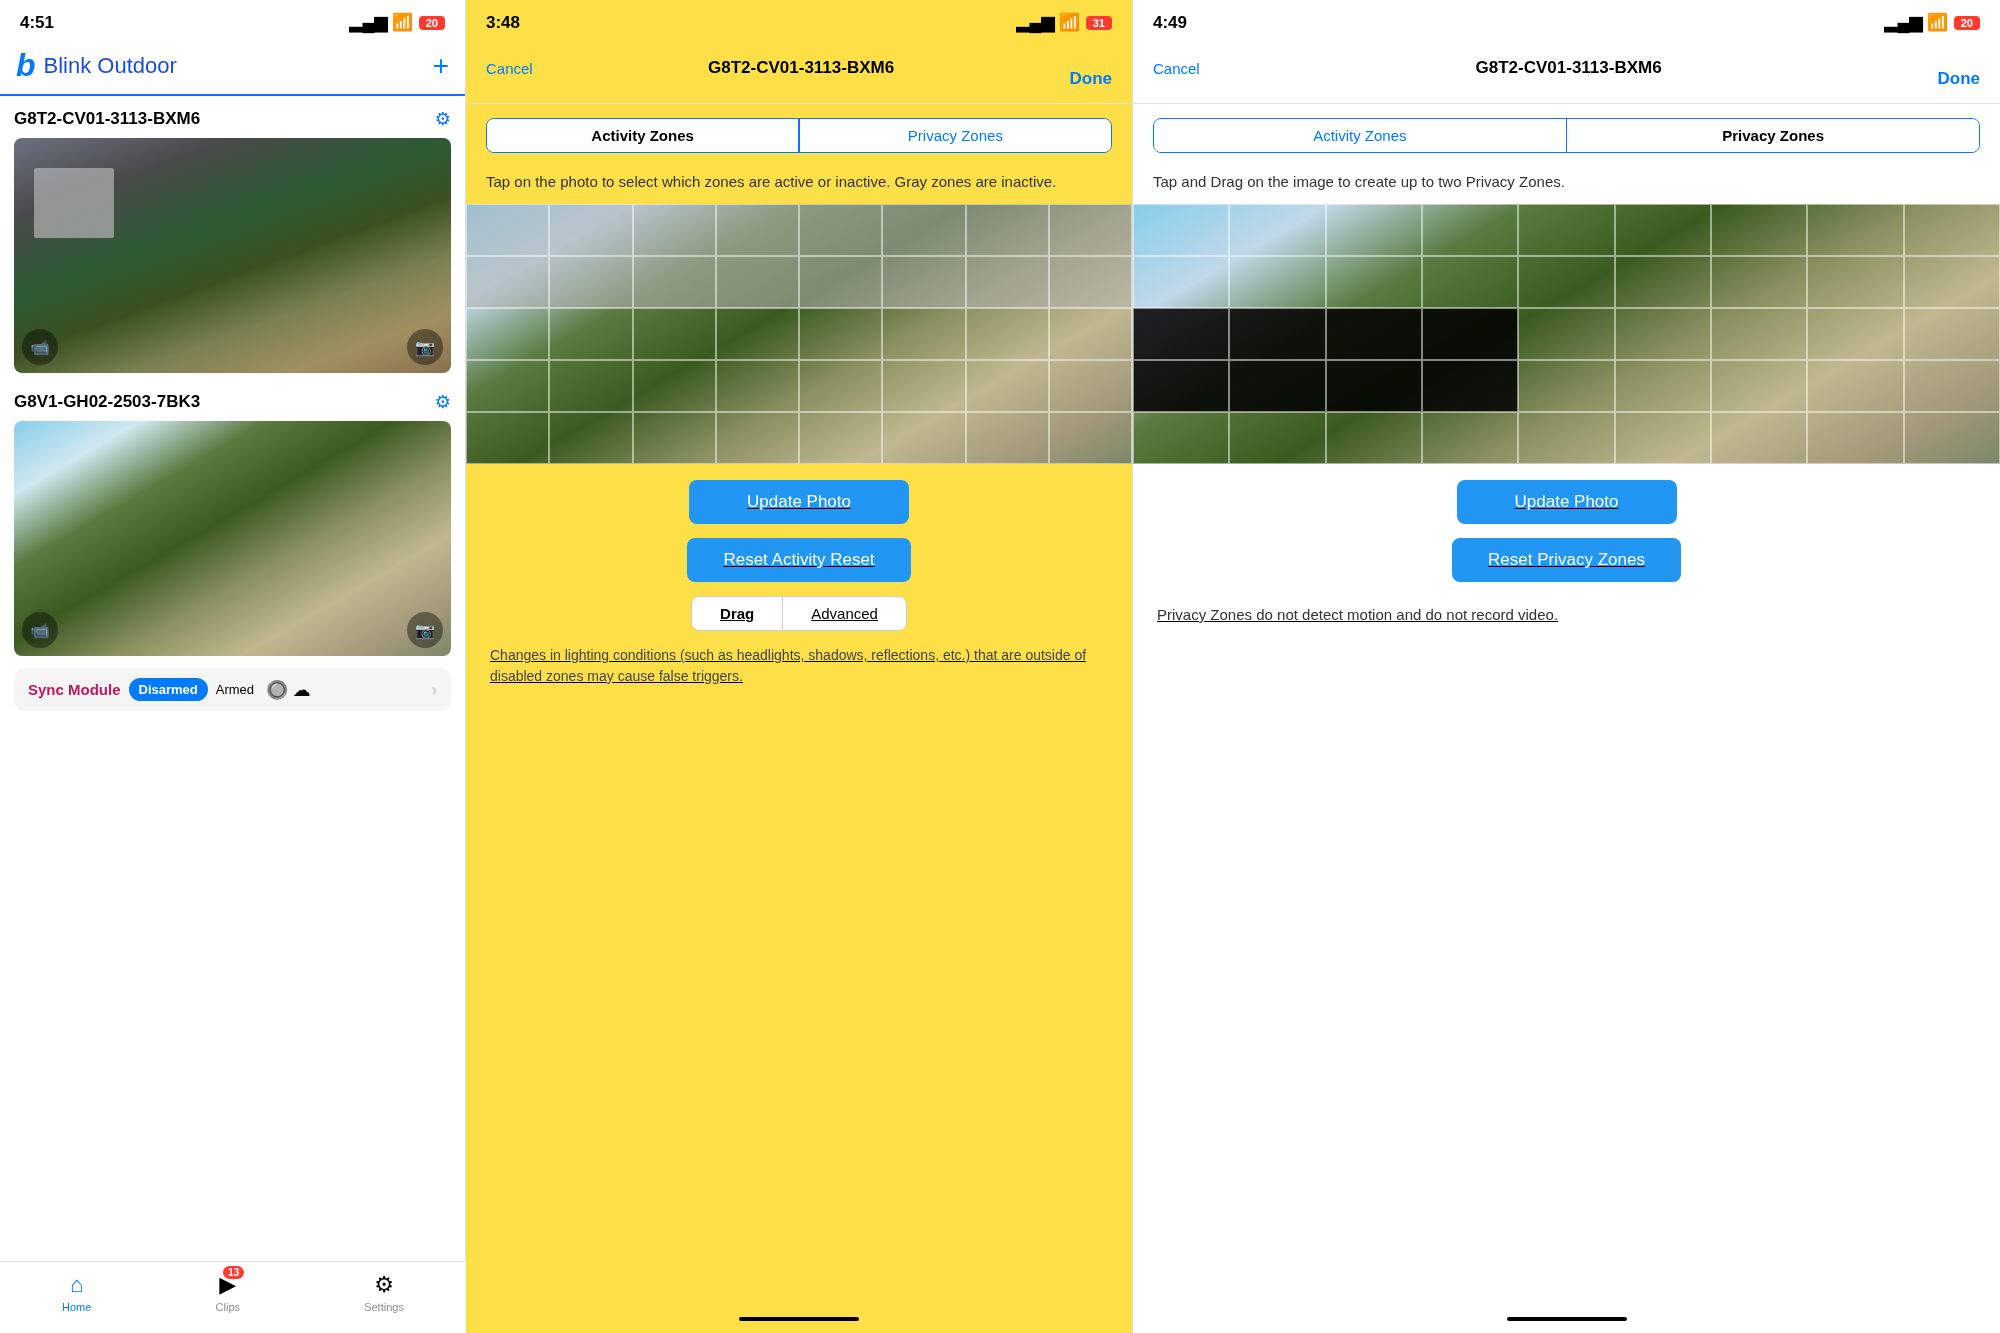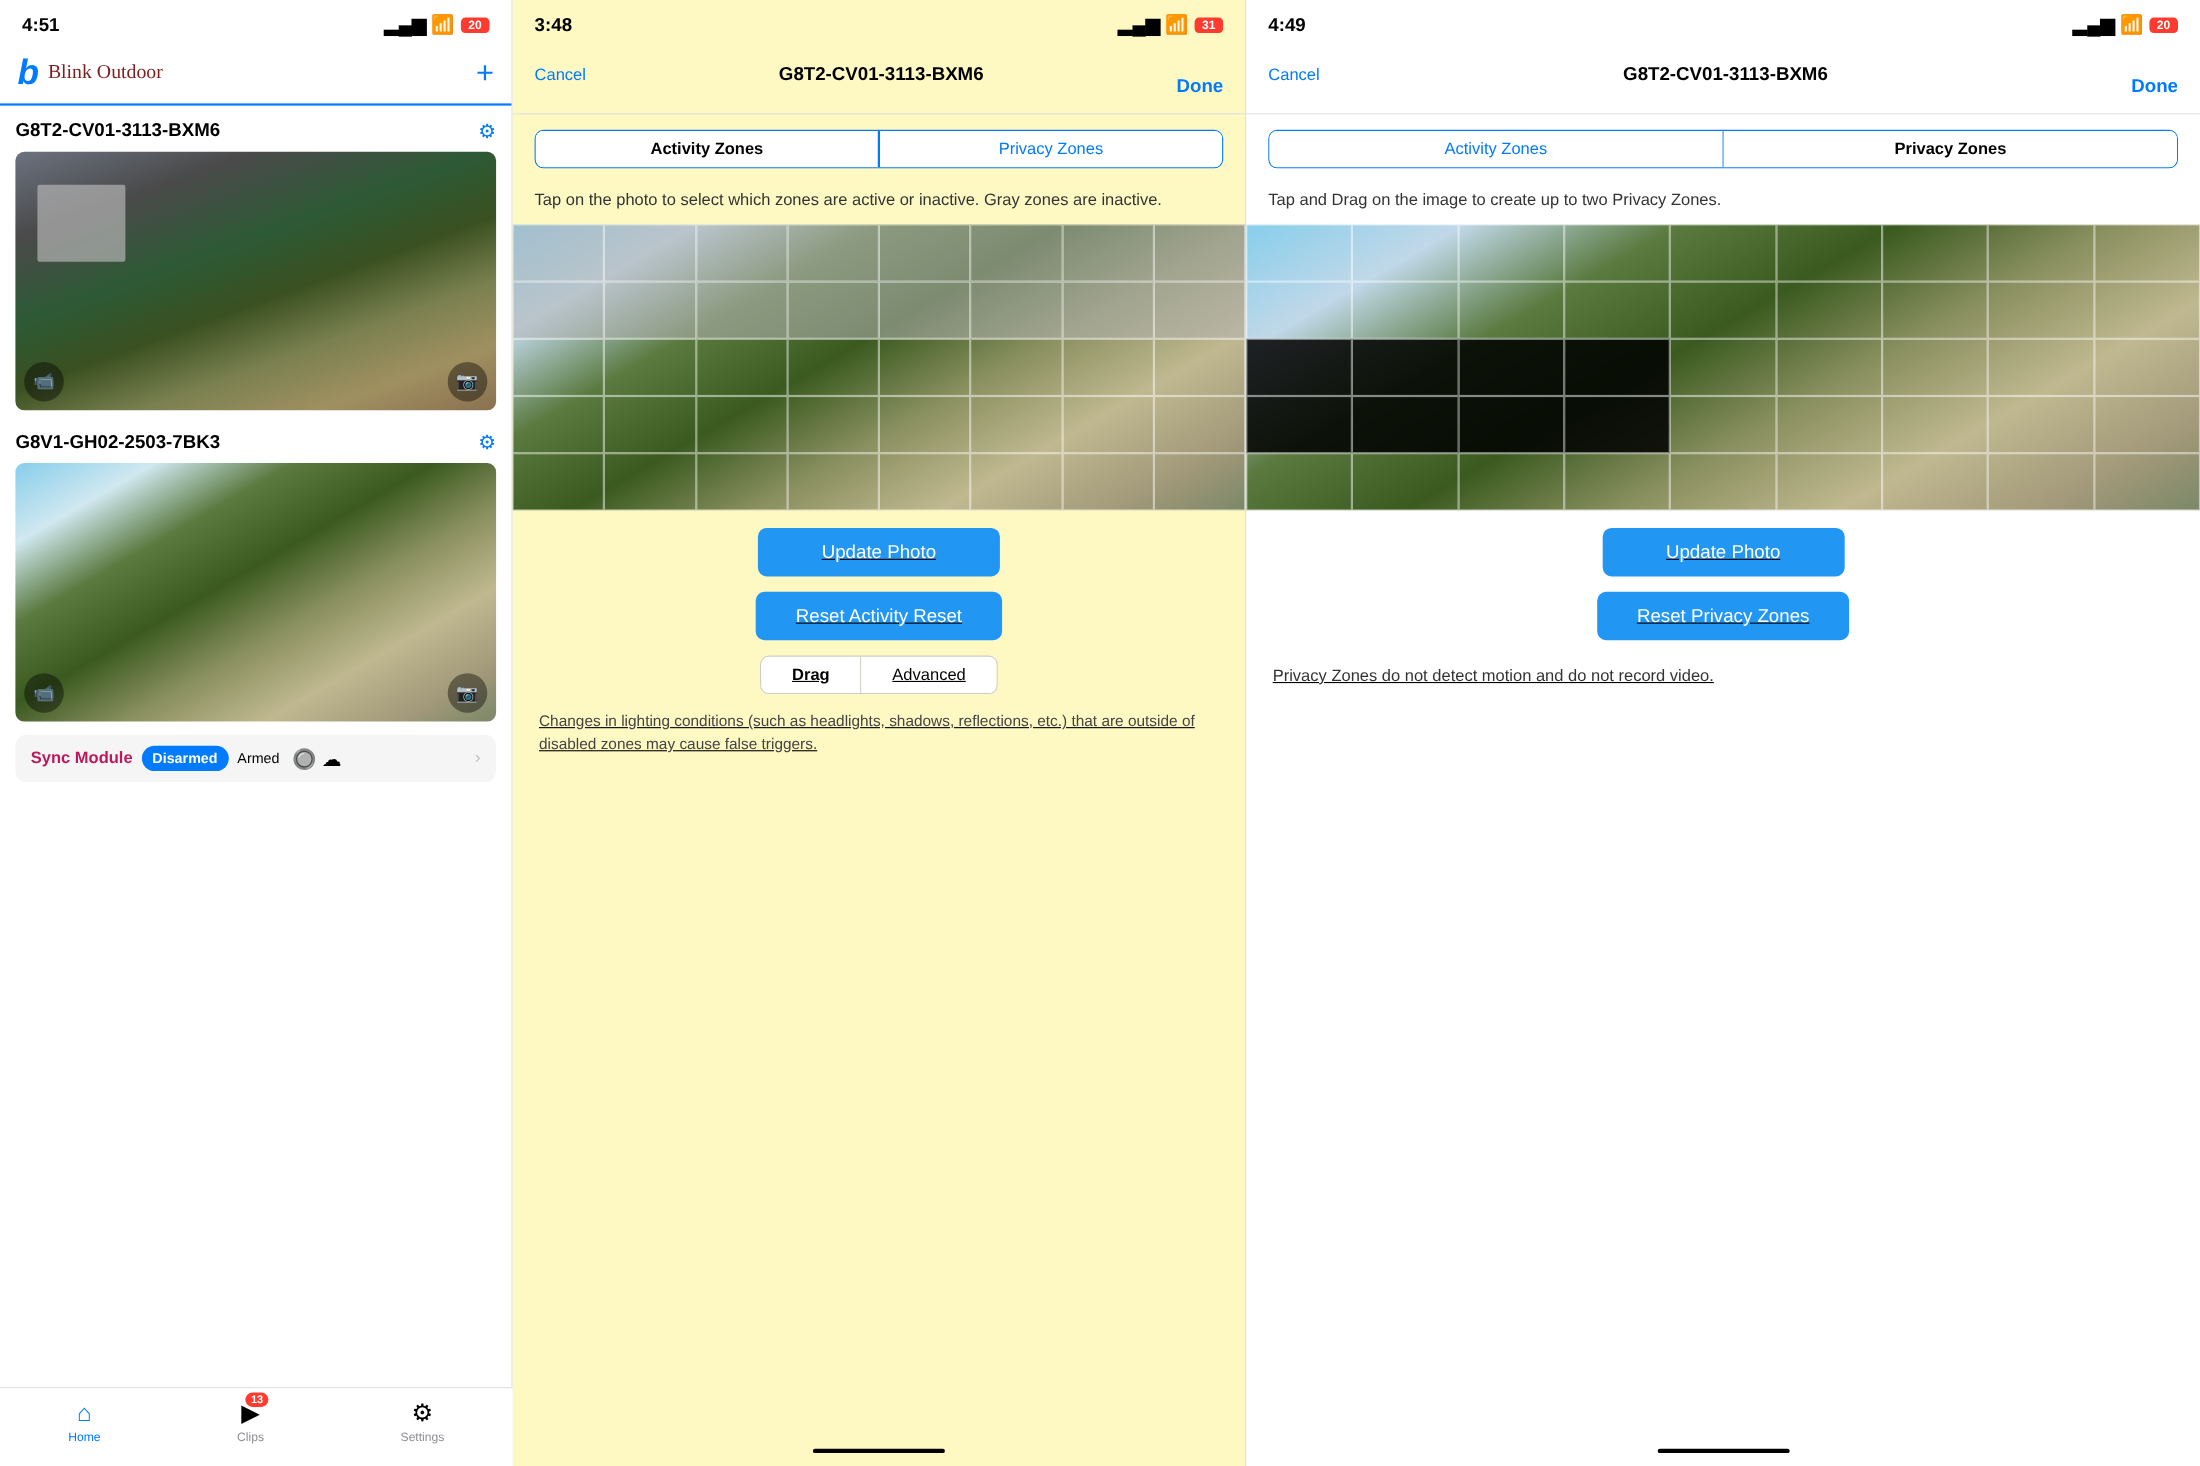--- a/index.html
+++ b/index.html
@@ -60,24 +60,23 @@
     }
 
     .logo-b {
       color: #007aff;
       font-size: 32px;
       font-weight: 700;
       font-style: italic;
     }
 
     .app-name {
-      color: #7f1d1d;
-      font-size: 18px;
+      color: #1d4ed8;
+      font-size: 22px;
       font-weight: 500;
-      font-family: Liberation Serif, serif;
     }
 
     .add-btn {
       color: #007aff;
       font-size: 28px;
       font-weight: 300;
       cursor: pointer;
     }
 
     .camera-section {
@@ -249,21 +248,21 @@
     .chevron-right {
       color: #c0c0c0;
       font-size: 16px;
       margin-left: auto;
     }
 
     
     .panel-2 {
       width: 667px;
       height: 1333px;
-      background: #fef9c3;
+      background: #fde047;
       border-right: 1px solid #ddd;
       display: flex;
       flex-direction: column;
       justify-content: space-between;
     }
 
     .panel-3 {
       width: 867px;
       height: 1333px;
       background: #fff;

